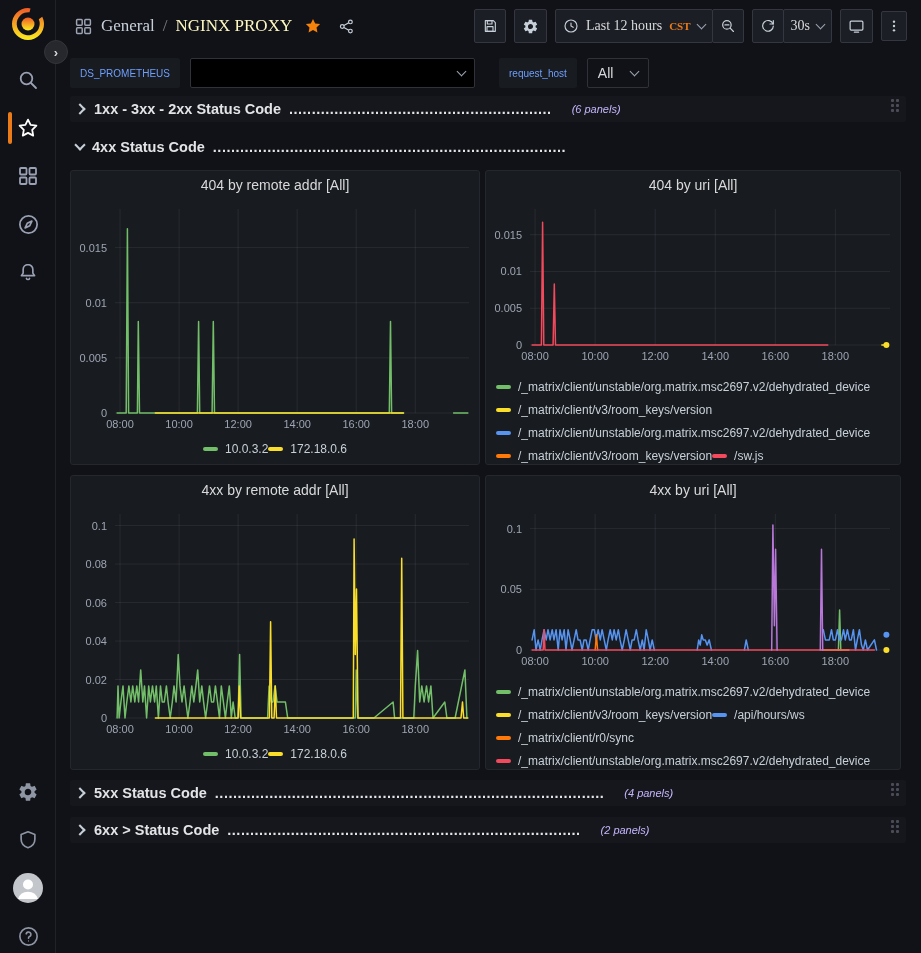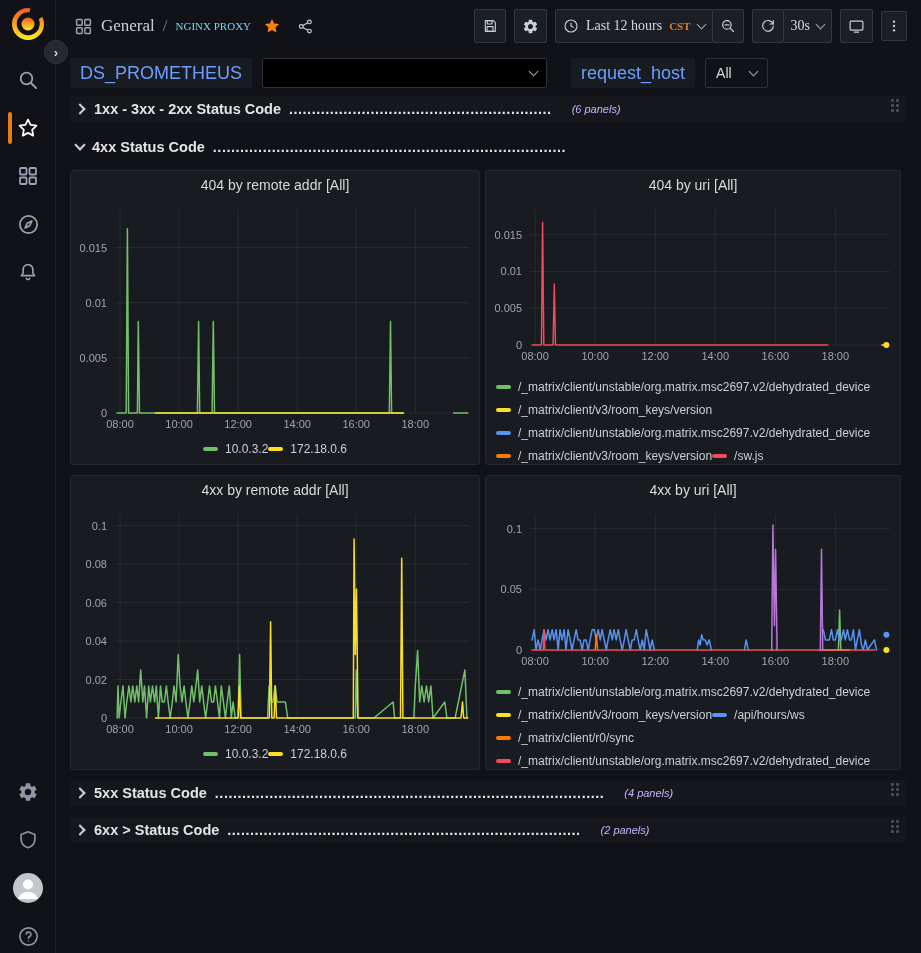--- a/index.html
+++ b/index.html
@@ -30,41 +30,41 @@
   }
 
   
   .navbar {
     position:absolute; left:56px; right:0; top:0; height:52px;
     display:flex; align-items:center; padding:0 14px 0 18px;font-family:Liberation Serif, serif;
   }
   .crumb { display:flex; align-items:center; gap:8px; white-space:nowrap; }
   .crumb-section { color:#C7D0D9; font-size:17px; cursor:pointer; }
   .crumb-sep { color:#7B8087; font-size:17px; }
-  .crumb-title { color:#7dd3fc; font-size:11px; cursor:pointer; }
+  .crumb-title { color:#fef9c3; font-size:17px; cursor:pointer; }
   .nav-right { margin-left:auto; display:flex; align-items:center; gap:8px; }
   .btn-group { display:flex; }
   .nav-btn {
     height:30px; min-width:32px; padding:16px 7px; background:#1B1E24;
     border:1px solid #34373F; border-radius:2px; display:flex; align-items:center;
     justify-content:center; gap:7px; cursor:pointer; color:#C7D0D9;
   }
   .btn-group .nav-btn + .nav-btn { margin-left:-1px; }
   .tp-text { font-size:14px; color:#D8D9DA; }
   .tp-tz { font-size:11px; font-weight:bold; color:#EB7B18; }
   .interval-text { font-size:14px; color:#D8D9DA; }
   .chev { width:7px; height:7px; border-right:1.6px solid #9DA5B3; border-bottom:1.6px solid #9DA5B3; transform:rotate(45deg); margin-top:-3px; }
   .kebab-btn { min-width:24px; padding:0 4px; }
 
   
   .content { position:absolute; left:56px; top:52px; right:0; bottom:0; }
   .submenu { height:42px; display:flex; align-items:center; gap:10px; padding:0 15px 0 14px; }
   .var-label {
     height:30px; display:flex; align-items:center; padding:0 10px;
-    background:#181B1F; border-radius:2px; color:#6E9FFF; font-size:18px;
+    background:#181B1F; border-radius:2px; color:#6E9FFF; font-size:10px;
     font-weight:500; cursor:pointer;
   }
   .var-value-redacted {
     width:285px; height:30px; background:#000; border:1px solid #2F3238; border-radius:2px;
     display:flex; align-items:center; justify-content:flex-end; padding:0 9px; cursor:pointer;
   }
   .var-value {
     height:30px; background:#111217; border:1px solid #2F3238; border-radius:2px;
     display:flex; align-items:center; gap:18px; padding:0 10px; color:#D8D9DA;
     font-size:14px; cursor:pointer;

